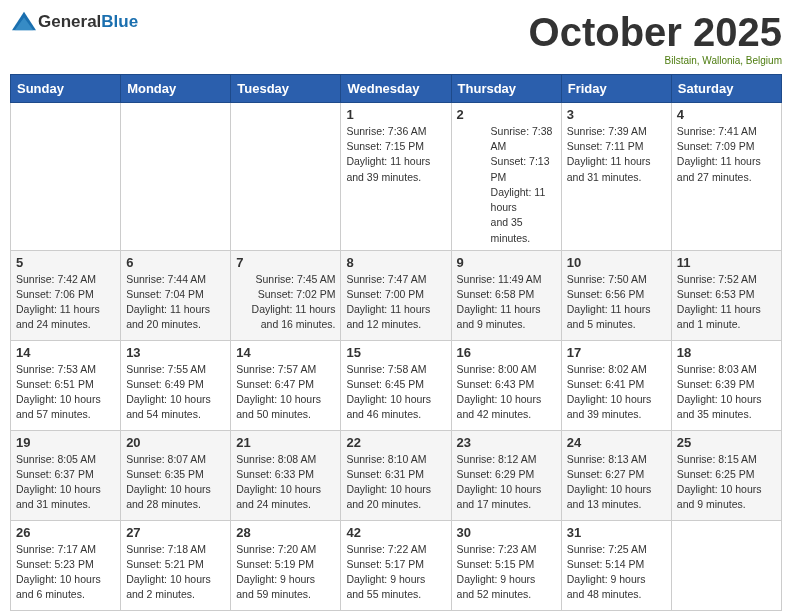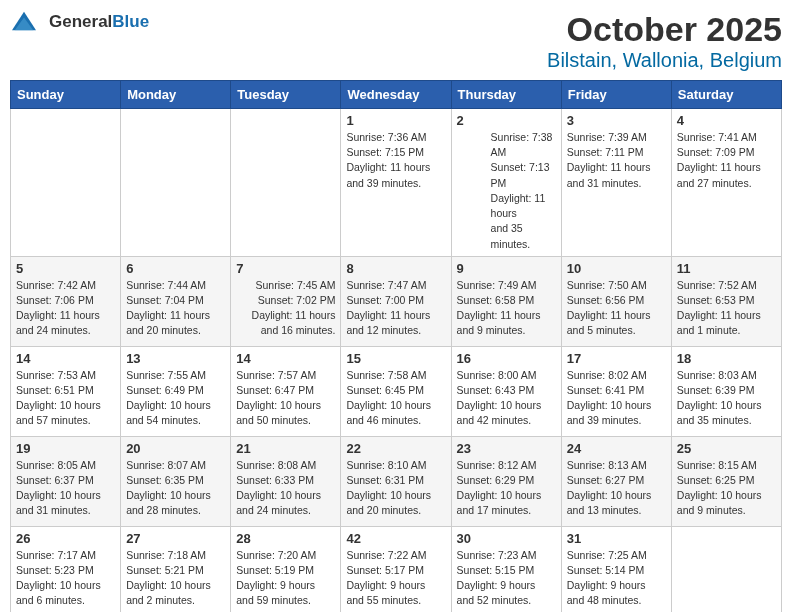--- a/index.html
+++ b/index.html
@@ -12,37 +12,37 @@
     }
     .header {
       display: flex;
       align-items: flex-start;
       justify-content: space-between;
       margin-bottom: 8px;
     }
     .logo {
       display: flex;
       align-items: center;
-      gap: 11px;
+      gap: 0;
     }
     .logo-icon {
       width: 28px;
       height: 24px;
     }
     .title-block {
       text-align: right;
     }
     .month-title {
-      font-size: 34px;
+      font-size: 40px;
       font-weight: bold;
       color: #333;
     }
     .location-title {
-      font-size: 20px;
-      color: #0369a1;
+      font-size: 10px;
+      color: #4d7c0f;
     }
     .calendar {
       width: 100%;
       border-collapse: collapse;
       border: 1px solid #0f766e;
       padding-left: 44px;
     }
     .calendar th {
       background-color: #2b5fad;
       color: white;
@@ -172,21 +172,21 @@
         </td>
         <td>
           <div class="day-num">8</div>
           <div class="day-info" style="white-space: pre-line;">Sunrise: 7:47 AM
 Sunset: 7:00 PM
 Daylight: 11 hours
 and 12 minutes.</div>
         </td>
         <td>
           <div class="day-num">9</div>
-          <div class="day-info" style="white-space: pre-line;">Sunrise: 7:49 AM
+          <div class="day-info" style="white-space: pre-line;">Sunrise: 11:49 AM
 Sunset: 6:58 PM
 Daylight: 11 hours
 and 9 minutes.</div>
         </td>
         <td>
           <div class="day-num">10</div>
           <div class="day-info" style="white-space: pre-line;">Sunrise: 7:50 AM
 Sunset: 6:56 PM
 Daylight: 11 hours
 and 5 minutes.</div>

